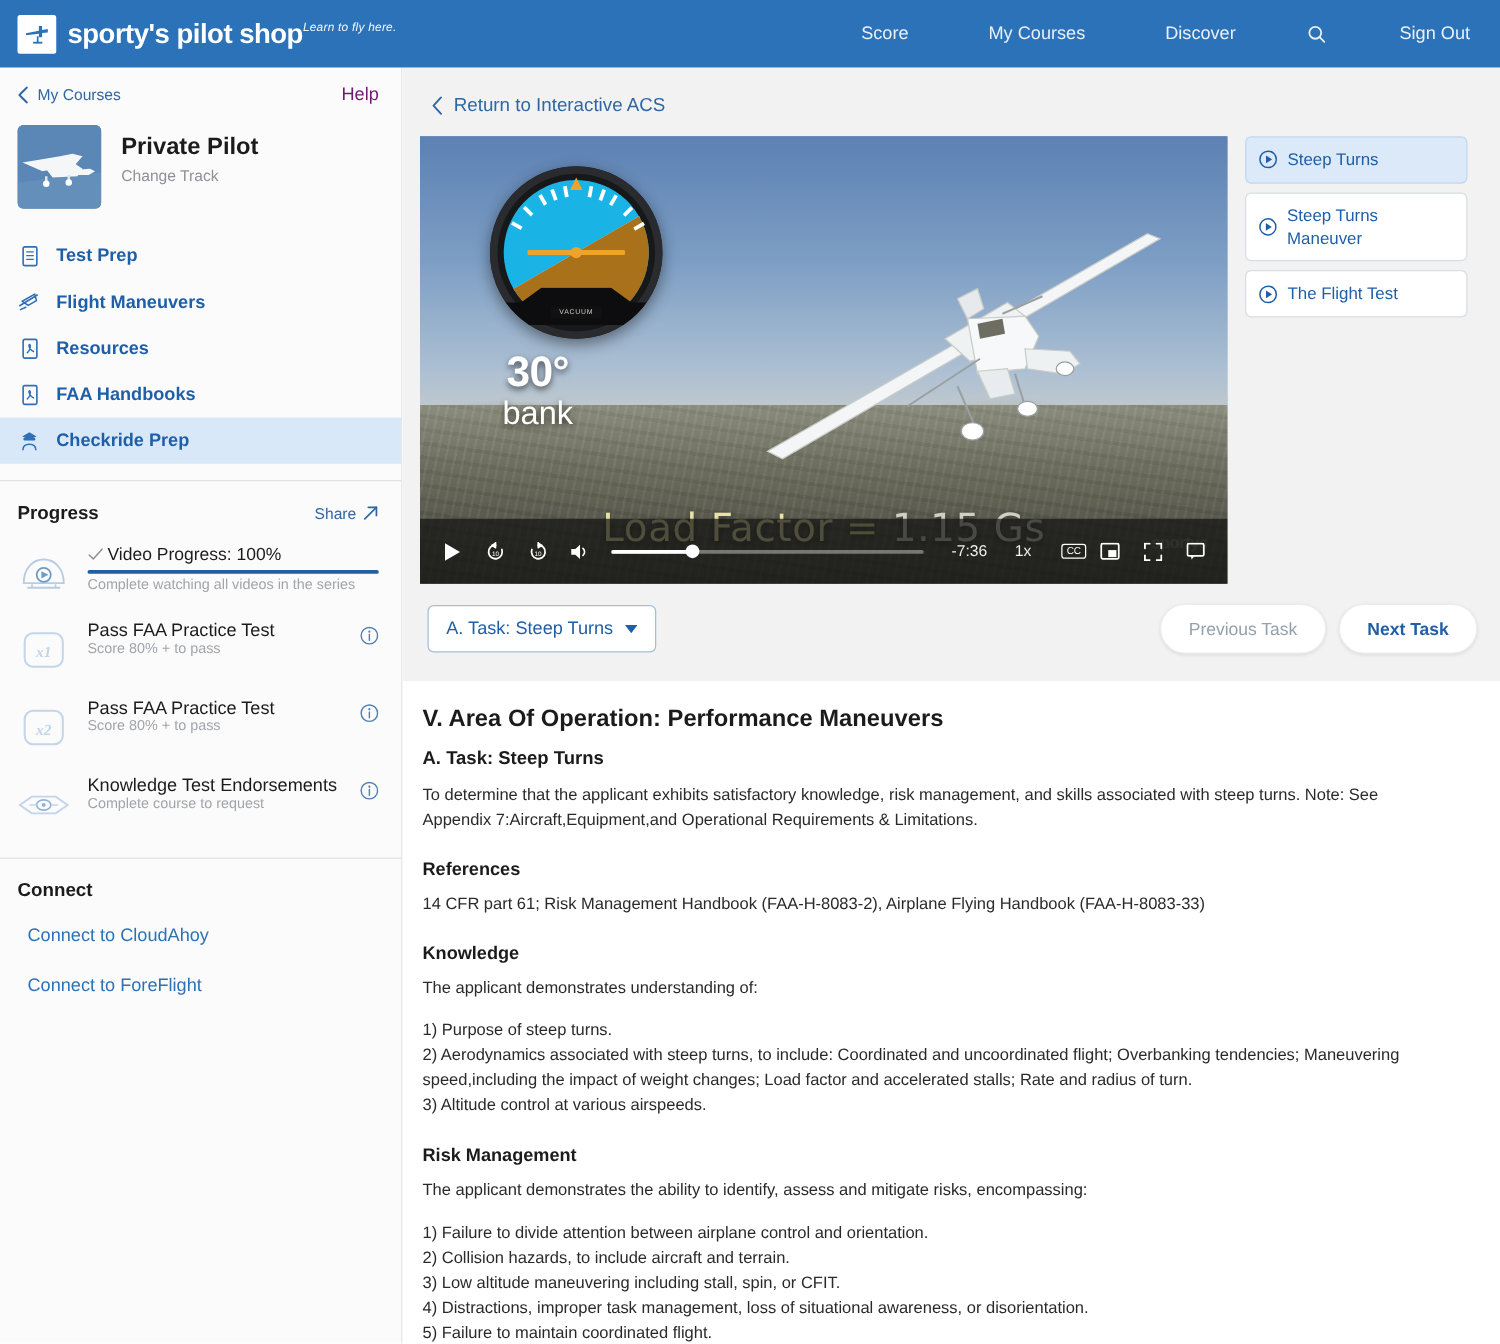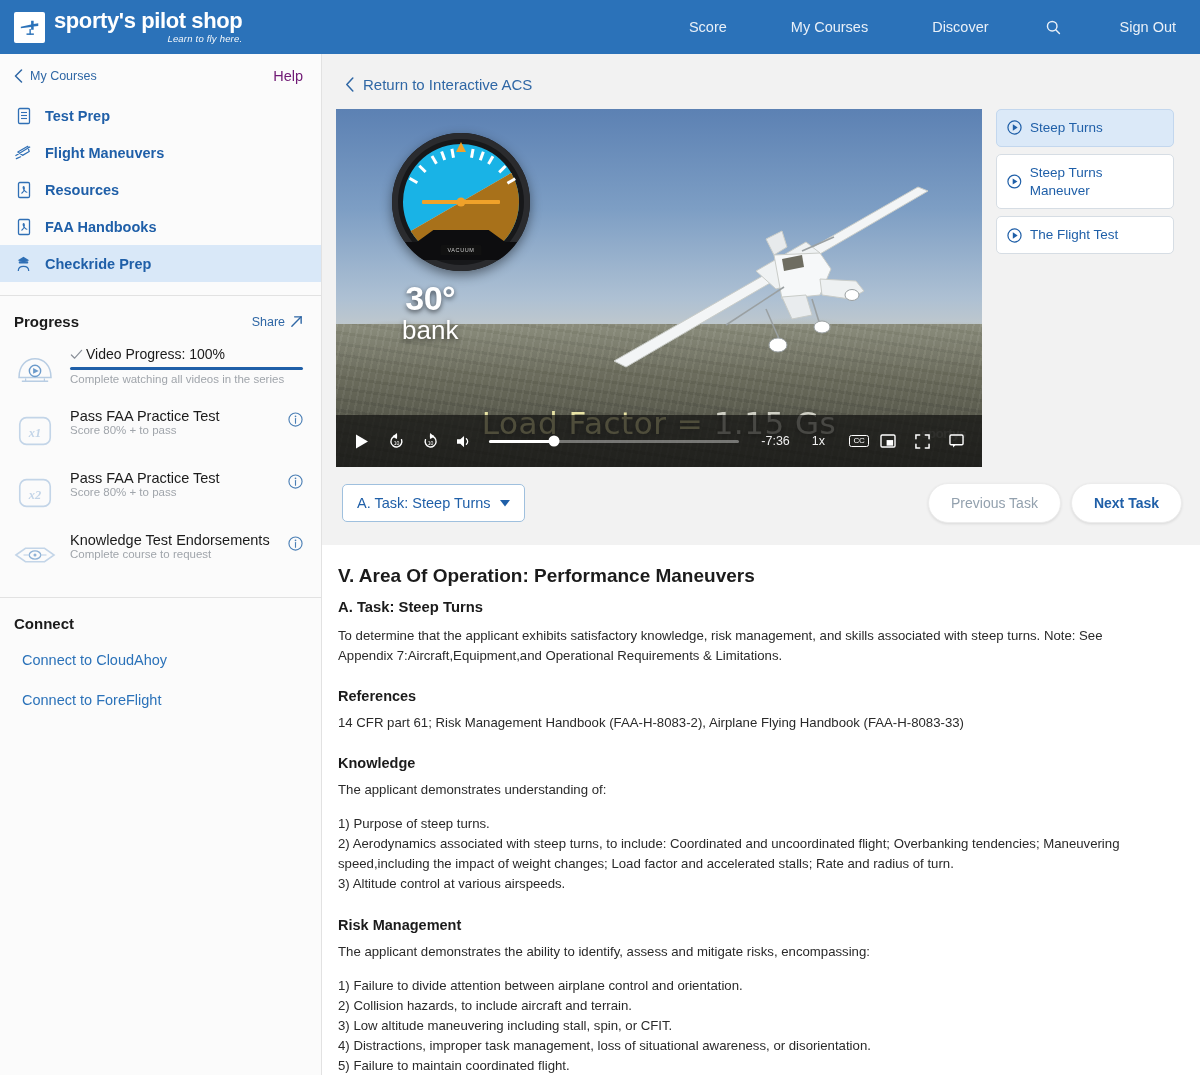--- a/index.html
+++ b/index.html
@@ -18,21 +18,21 @@
     display: flex;
     align-items: center;
     padding: 0 24px 0 14px;
     position: relative;
   }
   .logo-wrap { display: flex; align-items: center; gap: 9px; }
   .logo-mark {
     width: 31px; height: 31px; background: #fff; border-radius: 2px;
     display: flex; align-items: center; justify-content: center;
   }
-  .logo-text { display: flex; flex-direction: column; line-height: 1; }
+  .logo-text { display: flex; flex-direction: row; line-height: 1; }
   .logo-name {
     color: #fff; font-size: 22px; font-weight: bold; letter-spacing: -0.4px;
     font-style: normal;
   }
   .logo-tag {
     color: #fff; font-size: 9.5px; font-style: italic; text-align: right;
     margin-top: 2px; opacity: .95; letter-spacing: .2px;
   }
   .nav-links {
     margin-left: auto; display: flex; align-items: center; gap: 0;
@@ -291,20 +291,41 @@
     <div class="sb-top">
       <span class="sb-back">
         <svg width="9" height="14" viewBox="0 0 9 14" aria-hidden="true">
           <polyline points="7.5,1 1.5,7 7.5,13" fill="none" stroke="#2f67a5" stroke-width="1.5" stroke-linecap="round" stroke-linejoin="round"></polyline>
         </svg>
         <span>My Courses</span>
       </span>
       <span class="sb-help">Help</span>
     </div>
 
+    <div class="course-row">
+      <div class="course-thumb">
+        <svg width="67" height="67" viewBox="0 0 67 67" aria-hidden="true">
+          <rect width="67" height="67" fill="#5a87b6"></rect>
+          <path d="M0 46 L67 38 L67 67 L0 67 Z" fill="#6d96c0" opacity=".55"></path>
+          <g fill="#f4f6f8">
+            <path d="M4 30 L34 25 L44 23 L52 25 L46 32 L20 37 Z"></path>
+            <path d="M22 34 L46 31 L52 35 L48 41 L28 42 Z"></path>
+            <path d="M44 36 L58 35 L62 37 L57 40 L46 40 Z"></path>
+          </g>
+          <rect x="22" y="41" width="2" height="5" fill="#dfe5ea"></rect>
+          <rect x="40" y="40" width="2" height="5" fill="#dfe5ea"></rect>
+          <circle cx="23" cy="47" r="2.6" fill="#fff"></circle>
+          <circle cx="41" cy="46" r="2.6" fill="#fff"></circle>
+        </svg>
+      </div>
+      <div>
+        <div class="course-title">Private Pilot</div>
+        <div class="course-sub">Change Track</div>
+      </div>
+    </div>
 
     <nav class="menu">
 
       <div class="menu-item">
         <span class="menu-ico">
           <svg width="18" height="18" viewBox="0 0 18 18" aria-hidden="true">
             <rect x="3.5" y="1.5" width="11" height="15" rx="1.3" fill="none" stroke="#2f6fb5" stroke-width="1.3"></rect>
             <line x1="6" y1="5.5" x2="12" y2="5.5" stroke="#2f6fb5" stroke-width="1.1"></line>
             <line x1="6" y1="8.5" x2="12" y2="8.5" stroke="#2f6fb5" stroke-width="1.1"></line>
             <line x1="6" y1="11.5" x2="12" y2="11.5" stroke="#2f6fb5" stroke-width="1.1"></line>

